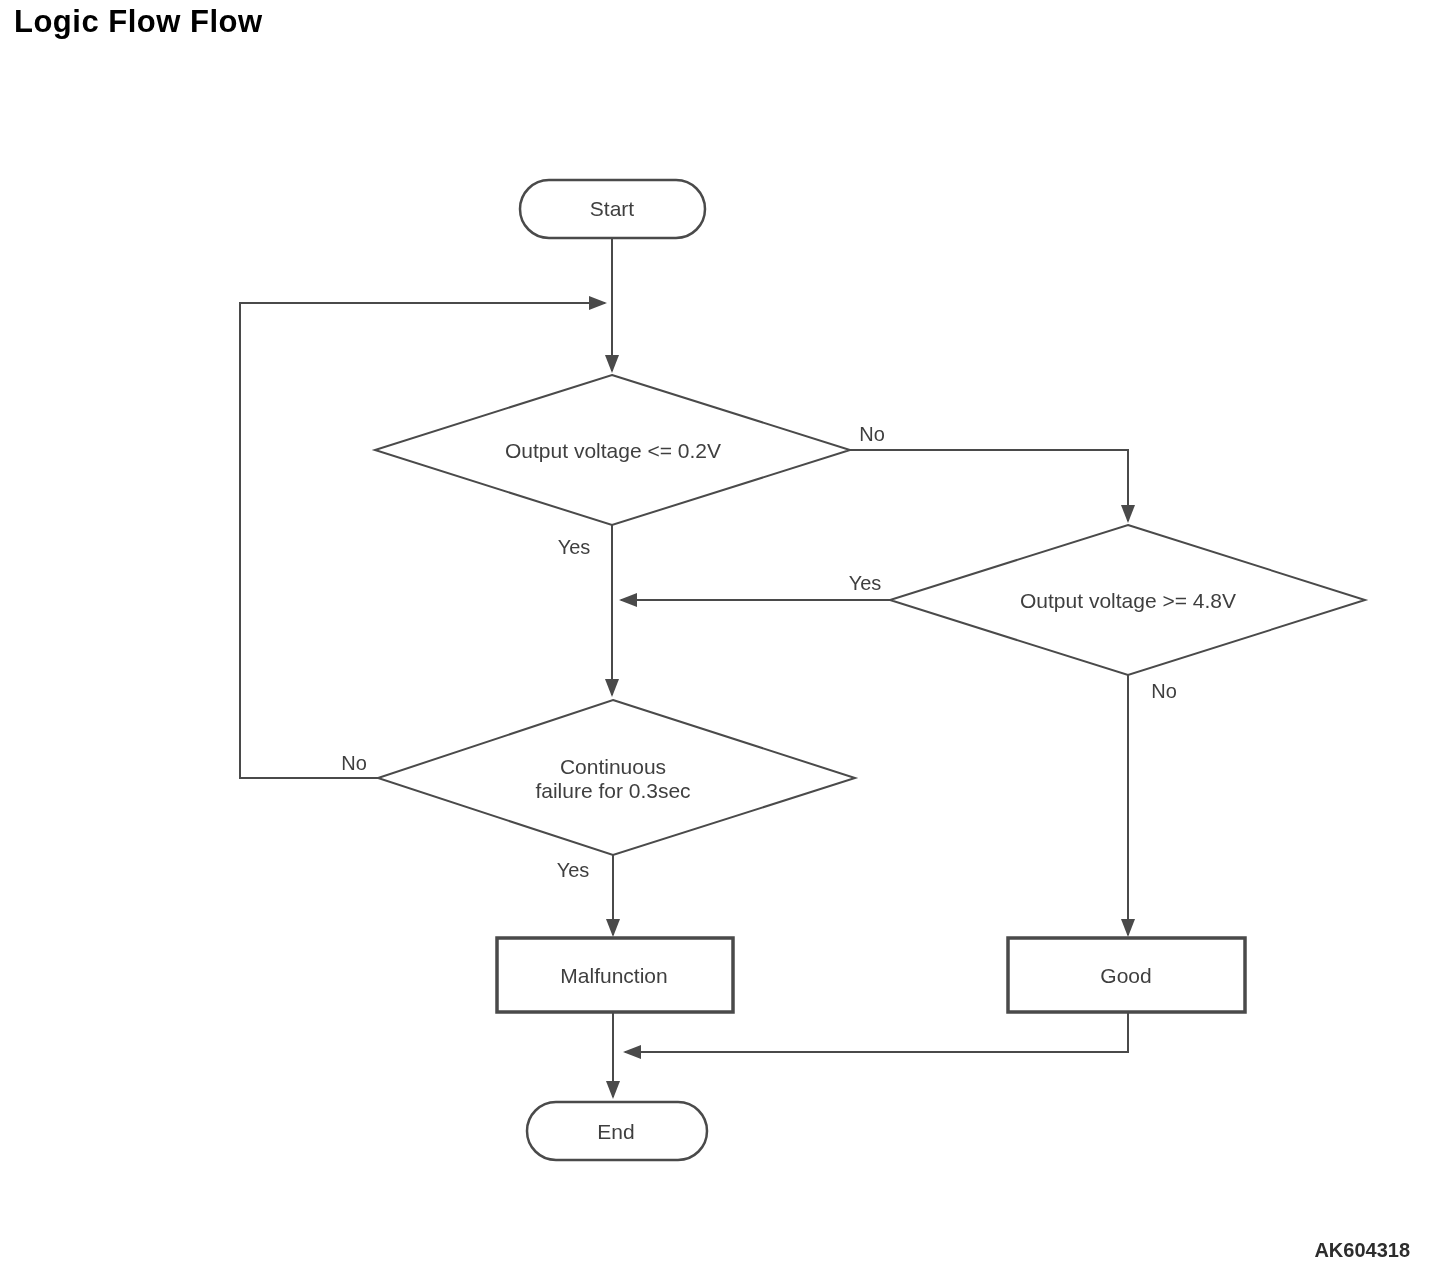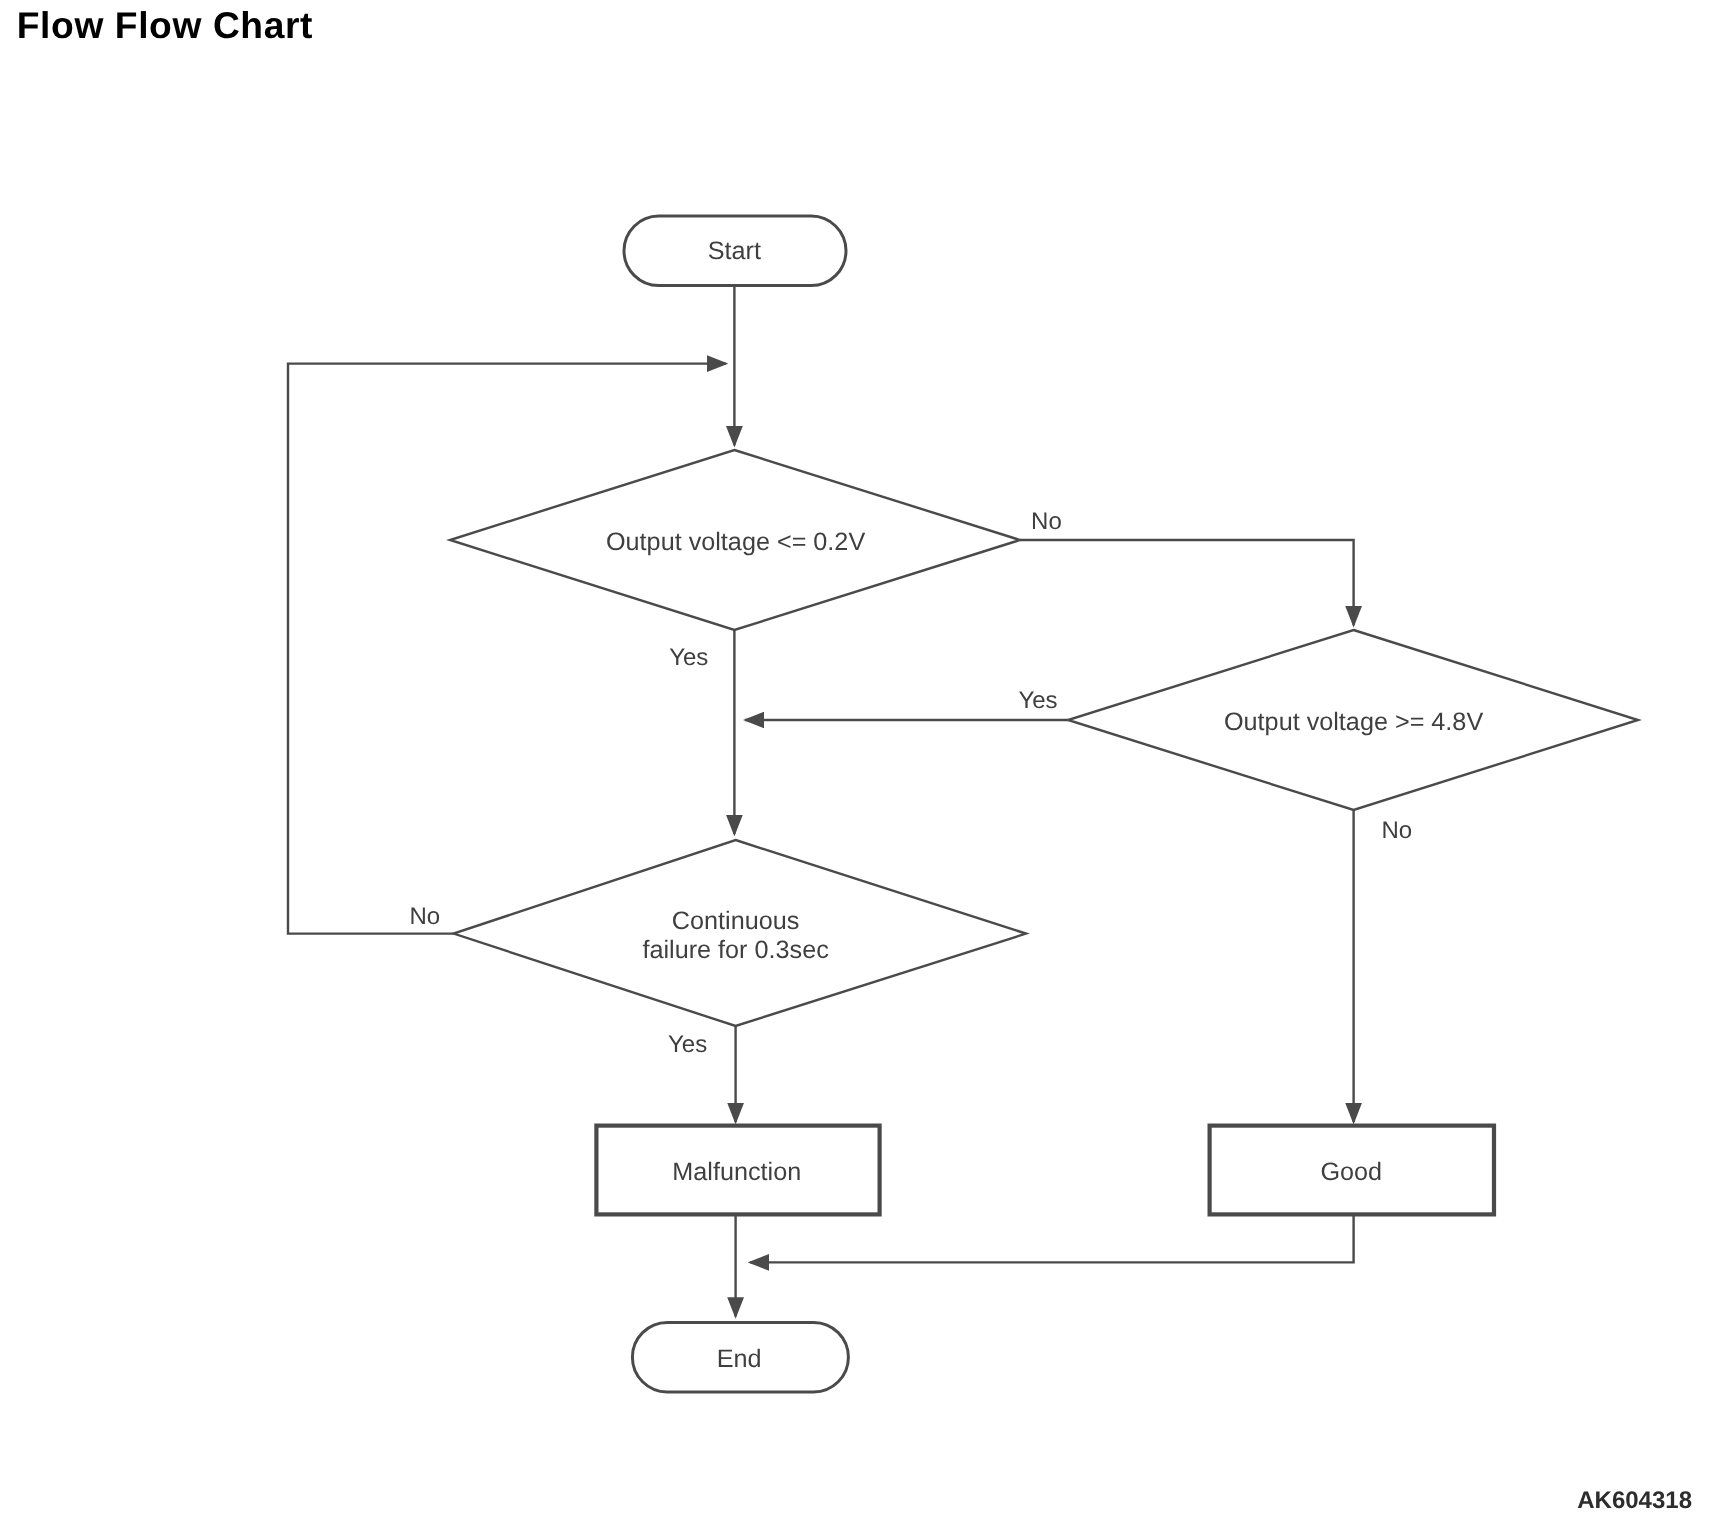--- a/index.html
+++ b/index.html
@@ -60,21 +60,21 @@
     font-weight: bold;
     fill: #2d2d2d;
     text-anchor: end;
   }
 </style>
 </head>
 <body>
 
 <div id="page">
 
-  <h1 id="page-title">Flow Flow Chart</h1>
+  <h1 id="page-title">Logic Flow Flow</h1>
 
   <svg id="flow-svg" width="1440" height="1266" viewBox="0 0 1440 1266">
     <defs>
       <marker id="arrow" markerUnits="userSpaceOnUse" markerWidth="18" markerHeight="14" refX="16" refY="7" orient="auto">
         <polygon points="0 0, 18 7, 0 14" fill="#4a4a4a"></polygon>
       </marker>
     </defs>
 
     <path class="edge" marker-end="url(#arrow)" d="M 612 238 L 612 371"></path>
     <path class="edge" marker-end="url(#arrow)" d="M 378 778 L 240 778 L 240 303 L 605 303"></path>

